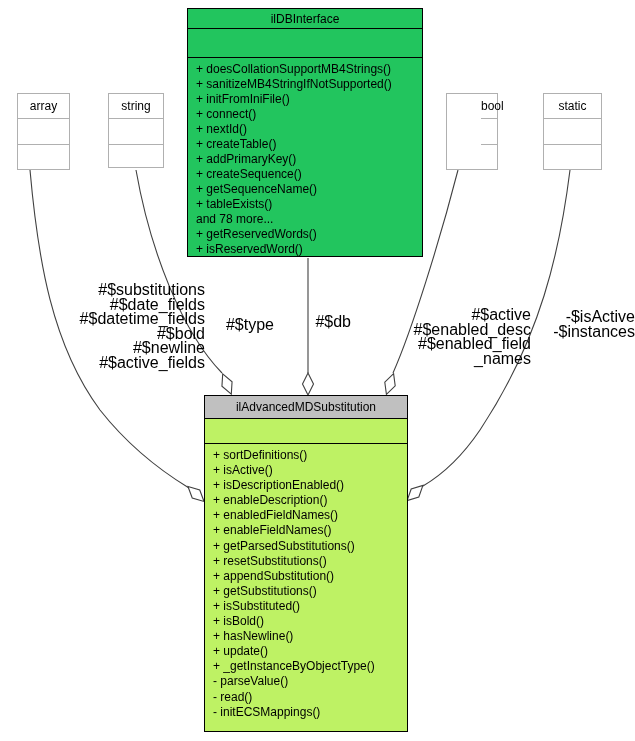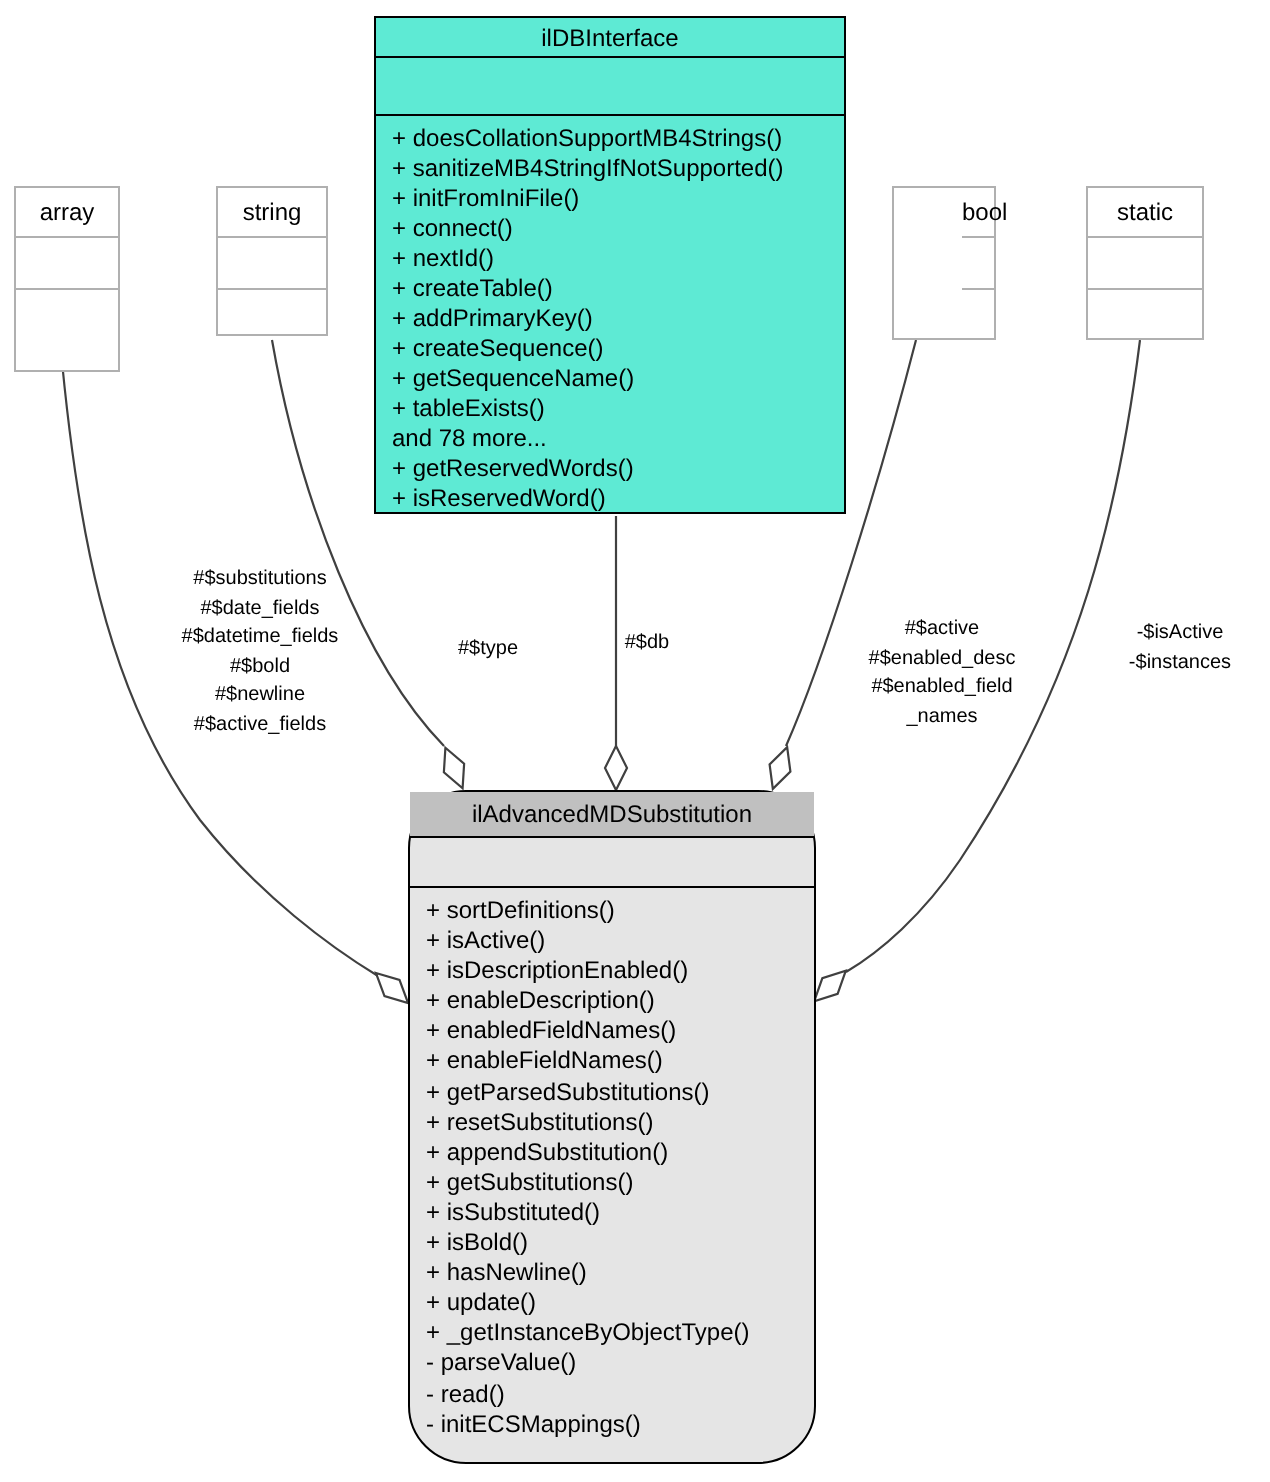--- a/index.html
+++ b/index.html
@@ -4,47 +4,47 @@
 <style>
   html,body{margin:0;padding:0;background:#ffffff;}
   .canvas{
     position:relative;width:635px;height:741px;background:#ffffff;
     font-family:"Liberation Sans",sans-serif;color:#000;overflow:hidden;
   }
   svg.edges{position:absolute;left:0;top:0;width:635px;height:741px;}
   svg.edges path{fill:none;stroke:#404040;stroke-width:1.1px;}
   svg.edges polygon{fill:#ffffff;stroke:#404040;stroke-width:1.1px;}
 
-  .uml-box{position:absolute;box-sizing:border-box;border:1px solid #000;background:#5eead4;font-size:12px;}
+  .uml-box{position:absolute;box-sizing:border-box;border:1px solid #000;background:#22c55e;font-size:12px;}
   .uml-box .title{text-align:center;border-bottom:1px solid #000;padding:3px 4px 2px 4px;white-space:nowrap;}
   .uml-box .attrs{border-bottom:1px solid #000;}
   .uml-box .methods{padding:4px 4px 2px 8px;}
   .uml-box .methods div{line-height:15px;white-space:nowrap;}
 
   .type-box{position:absolute;box-sizing:border-box;border:1px solid #b0b0b0;background:#fff;font-size:12px;}
   .type-box .title{text-align:center;border-bottom:1px solid #b0b0b0;height:24px;line-height:24px;white-space:nowrap;}
   .type-box .comp1{height:25px;border-bottom:1px solid #b0b0b0;}
   .type-box .comp2{height:23px;}
 
-  .main-box{background:#e5e5e5;border-radius:29px;}
+  .main-box{background:#bef264;}
   .main-box .title{background:#c0c0c0;}
 
-  .edge-label{position:absolute;font-size:10px;line-height:14.5px;text-align:center;white-space:nowrap;}
+  .edge-label{position:absolute;font-size:16px;line-height:14.5px;text-align:right;white-space:nowrap;}
   .edge-label div{line-height:14.5px;}
 
   
   #box-ildbinterface{left:187px;top:8px;width:236px;height:249px;}
   #box-ildbinterface .title{height:14px;line-height:14px;}
   #box-ildbinterface .attrs{height:28px;}
   #box-main{left:204px;top:395px;width:204px;height:337px;}
   #box-main .title{height:17px;line-height:17px;}
   #box-main .attrs{height:24px;}
   #box-main .methods div{line-height:15.1px;}
 
-  #box-array{left:7px;top:93px;width:53px;height:93px;}
+  #box-array{left:17px;top:93px;width:53px;height:77px;}
   #box-string{left:108px;top:93px;width:56px;height:75px;}
   #box-bool{left:446px;top:93px;width:52px;height:77px;padding-left:34px;}
   #box-static{left:543px;top:93px;width:59px;height:77px;}
 
   #label-array{left:55px;top:283px;width:150px;}
   #label-string{left:214px;top:318px;width:60px;}
   #label-db{left:296px;top:315px;width:55px;}
   #label-bool{left:411px;top:296px;width:120px;margin-top:12px;}
   #label-static{left:545px;top:310px;width:90px;}
 </style>

